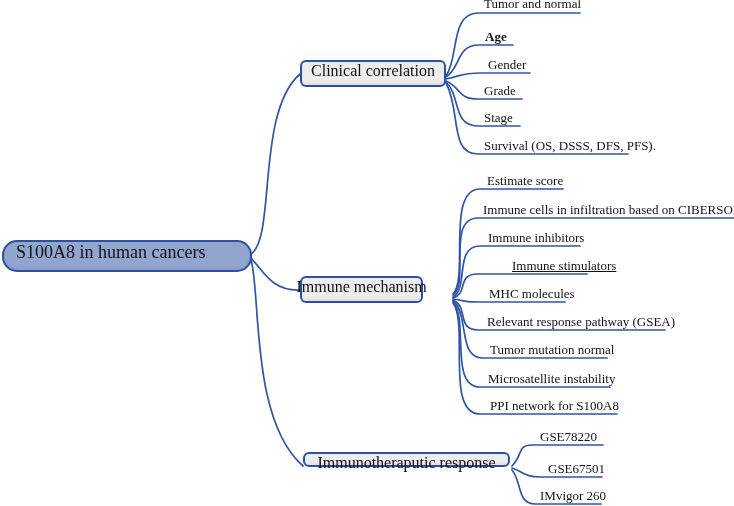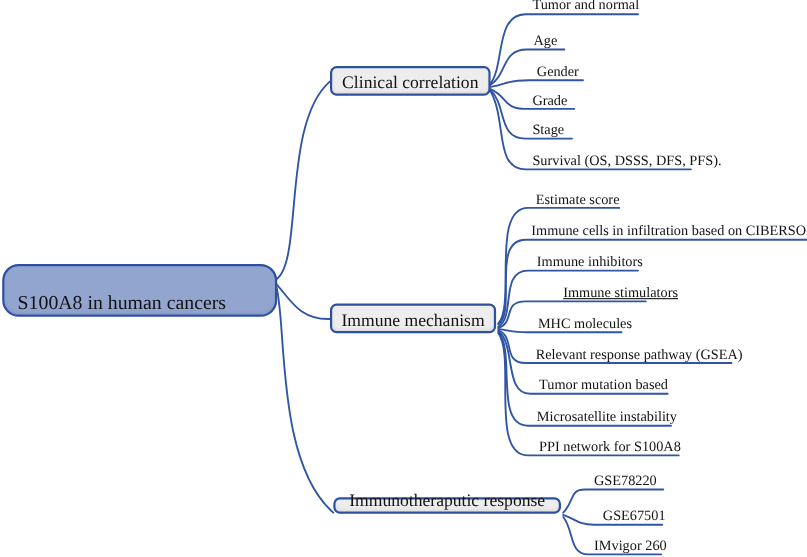--- a/index.html
+++ b/index.html
@@ -27,21 +27,21 @@
     stroke-width: 1.7;
     stroke-linecap: round;
   }
   .node {
     position: absolute;
     box-sizing: border-box;
     background: #ededed;
     border: 2px solid #2d50a0;
     border-radius: 6px;
     display: flex;
-    align-items: flex-end;
+    align-items: flex-start;
     justify-content: center;
     font-size: 16px;
     white-space: nowrap;
     box-shadow: inset 0 -2px 3px rgba(0,0,0,0.06);
   }
   .node.root {
     background: #92a5cf;
     border-radius: 15px;
     justify-content: flex-start;
     padding-left: 12px;
@@ -80,50 +80,50 @@
     <path d="M 453 300 C 469 307 456 330 478 330 L 665 330"></path>
     <path d="M 453 301 C 469 313 458 358 482 358 L 607 358"></path>
     <path d="M 453 302 C 469 319 449 387 480 387 L 610 387"></path>
     <path d="M 453 303 C 469 324 445 414 480 414 L 617 414"></path>
 
     <path d="M 512 466 C 523 455 517 445 532 445 L 603 445"></path>
     <path d="M 512 468 C 524 472 525 477 540 477 L 602 477"></path>
     <path d="M 512 470 C 522 482 517 504 535 504 L 601 504"></path>
   </svg>
 
-  <div class="node root" style="left:2px; top:240px; width:250px; height:48px;">
+  <div class="node root" style="left:2px; top:240px; width:250px; height:32px;">
     <span>S100A8 in human cancers</span>
   </div>
 
   <div class="node" style="left:300px; top:60px; width:146px; height:27px;">
     <span>Clinical correlation</span>
   </div>
 
-  <div class="node" style="left:300px; top:276px; width:151px; height:27px;">
+  <div class="node" style="left:300px; top:276px; width:123px; height:27px;">
     <span>Immune mechanism</span>
   </div>
 
   <div class="node" style="left:303px; top:452px; width:207px; height:15px;">
     <span>Immunotheraputic response</span>
   </div>
 
   <div class="leaf" style="left:484px; top:-4px;">Tumor and normal</div>
-  <div class="leaf" style="left:485px; top:29px;">Age</div>
+  <div class="leaf" style="left:485px; top:29px;font-weight:bold;">Age</div>
   <div class="leaf" style="left:488px; top:57px;">Gender</div>
   <div class="leaf" style="left:484px; top:83px;">Grade</div>
   <div class="leaf" style="left:484px; top:110px;">Stage</div>
   <div class="leaf" style="left:484px; top:138px;">Survival (OS, DSSS, DFS, PFS).</div>
 
   <div class="leaf" style="left:487px; top:173px;">Estimate score</div>
   <div class="leaf" style="left:483px; top:202px;">Immune cells in infiltration based on CIBERSORT</div>
   <div class="leaf" style="left:488px; top:230px;">Immune inhibitors</div>
   <div class="leaf" style="left:512px; top:258px;text-decoration:underline;">Immune stimulators</div>
   <div class="leaf" style="left:489px; top:286px;">MHC molecules</div>
   <div class="leaf" style="left:487px; top:314px;">Relevant response pathway (GSEA)</div>
-  <div class="leaf" style="left:490px; top:342px;">Tumor mutation based</div>
+  <div class="leaf" style="left:490px; top:342px;">Tumor mutation normal</div>
   <div class="leaf" style="left:488px; top:371px;">Microsatellite instability</div>
   <div class="leaf" style="left:490px; top:398px;">PPI network for S100A8</div>
 
   <div class="leaf" style="left:540px; top:429px;">GSE78220</div>
   <div class="leaf" style="left:548px; top:461px;">GSE67501</div>
   <div class="leaf" style="left:540px; top:488px;">IMvigor 260</div>
 
 </div>
 
 </body></html>

